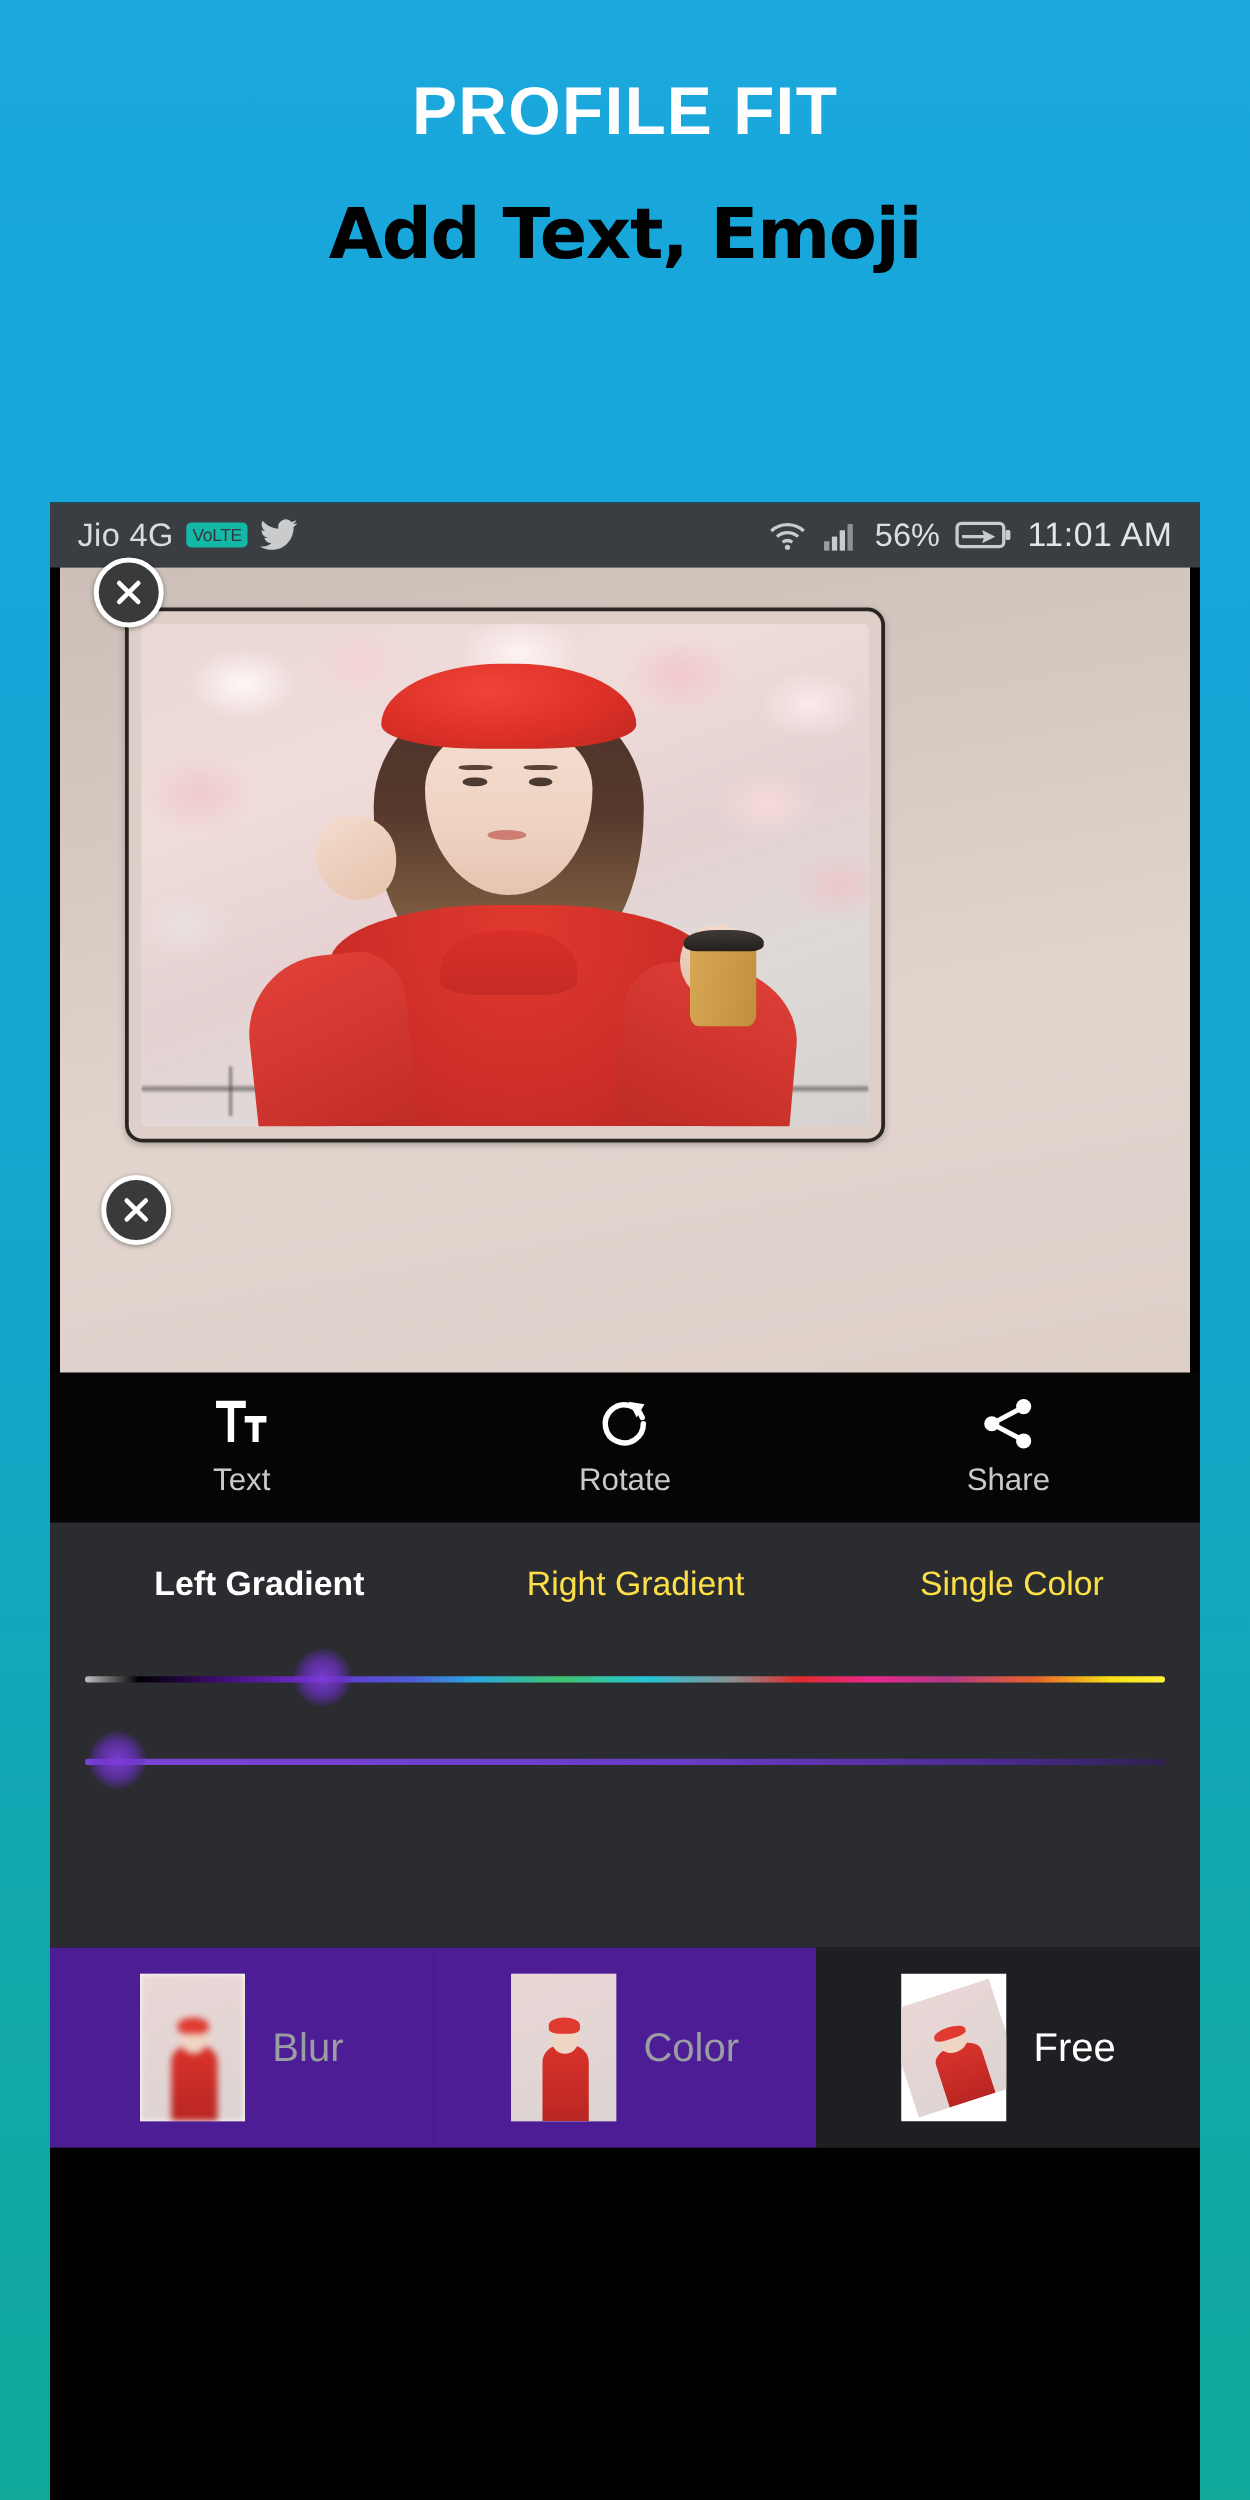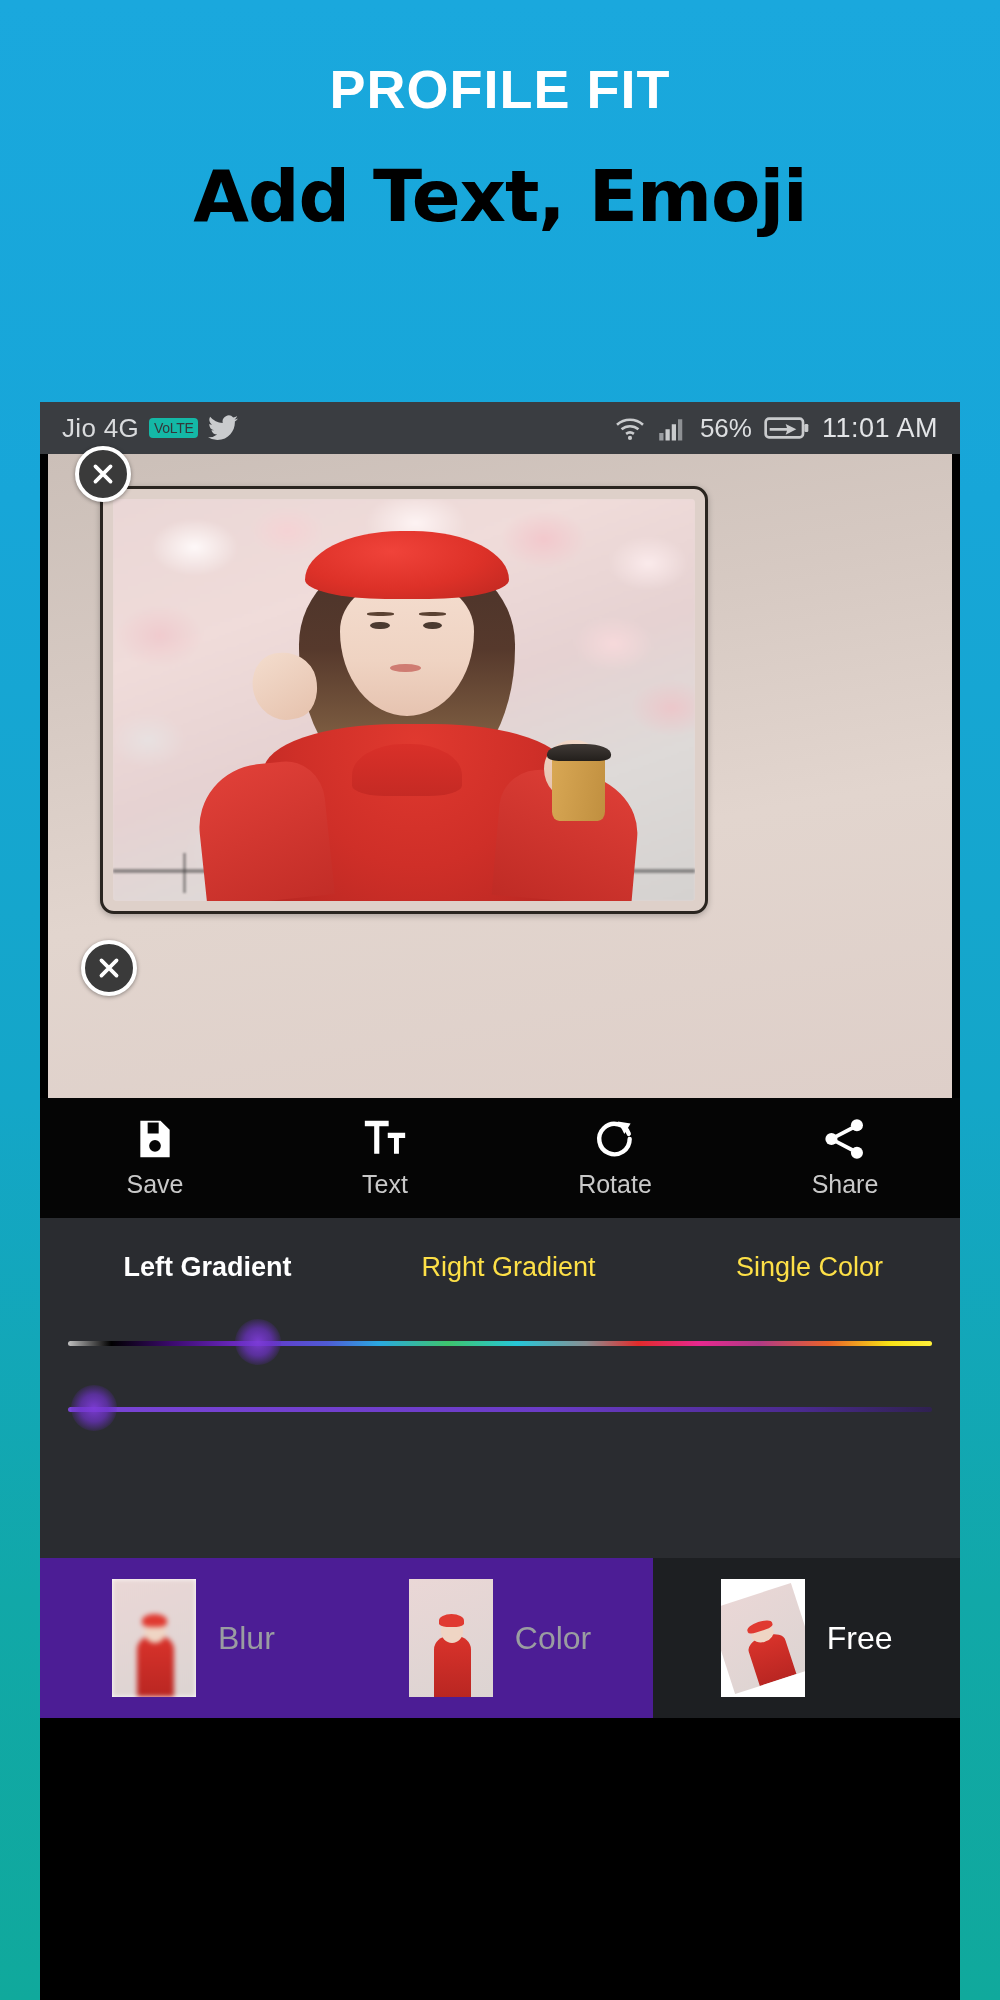--- a/index.html
+++ b/index.html
@@ -17,21 +17,21 @@
     color:#ffffff;
     font-size:54px;
     font-weight:bold;
     letter-spacing:1px;
     line-height:1;
     font-family:"Liberation Sans", sans-serif;
   }
   .promo-sub {
     margin-top:44px;
     color:#000000;
-    font-size:72px;
+    font-size:56px;
     font-weight:bold;
     letter-spacing:-1px;
     line-height:1;
     font-family:"DejaVu Sans", sans-serif;
   }
 
   
   .phone {
     position:absolute;
     left:40px; top:402px;
@@ -376,26 +376,20 @@
       <svg viewBox="0 0 24 24">
           <path stroke="#ffffff" stroke-width="3.4" stroke-linecap="round" d="M5 5l14 14M19 5L5 19"></path>
         </svg>
     </div>
 
   </div>
 
   <div class="toolbar">
     <div class="tool">
       <svg viewBox="0 0 24 24">
-          <path fill="#ffffff" d="M4 2h11l5 5v15H4V2zm4 1v6h6V3H8zm4 9.5a3.2 3.2 0 1 0 0 6.4 3.2 3.2 0 0 0 0-6.4z"></path>
-        </svg>
-      <span class="tool-label">Save</span>
-    </div>
-    <div class="tool">
-      <svg viewBox="0 0 24 24">
         <path fill="#ffffff" d="M1 2h13v3.1H8.9V20H6.1V5.1H1V2z"></path>
         <path fill="#ffffff" d="M13.5 8.6H23v2.8h-3.4V20h-2.7v-8.6h-3.4V8.6z"></path>
       </svg>
       <span class="tool-label">Text</span>
     </div>
     <div class="tool">
       <svg viewBox="0 0 24 24">
         <path fill="none" stroke="#ffffff" stroke-width="2.4" stroke-linecap="round" d="M19.5 9.2A8.3 8.3 0 1 0 20 12"></path>
         <path fill="#ffffff" d="M13.6 2.4l6.9 1.1-3.4 5.8z"></path>
       </svg>

